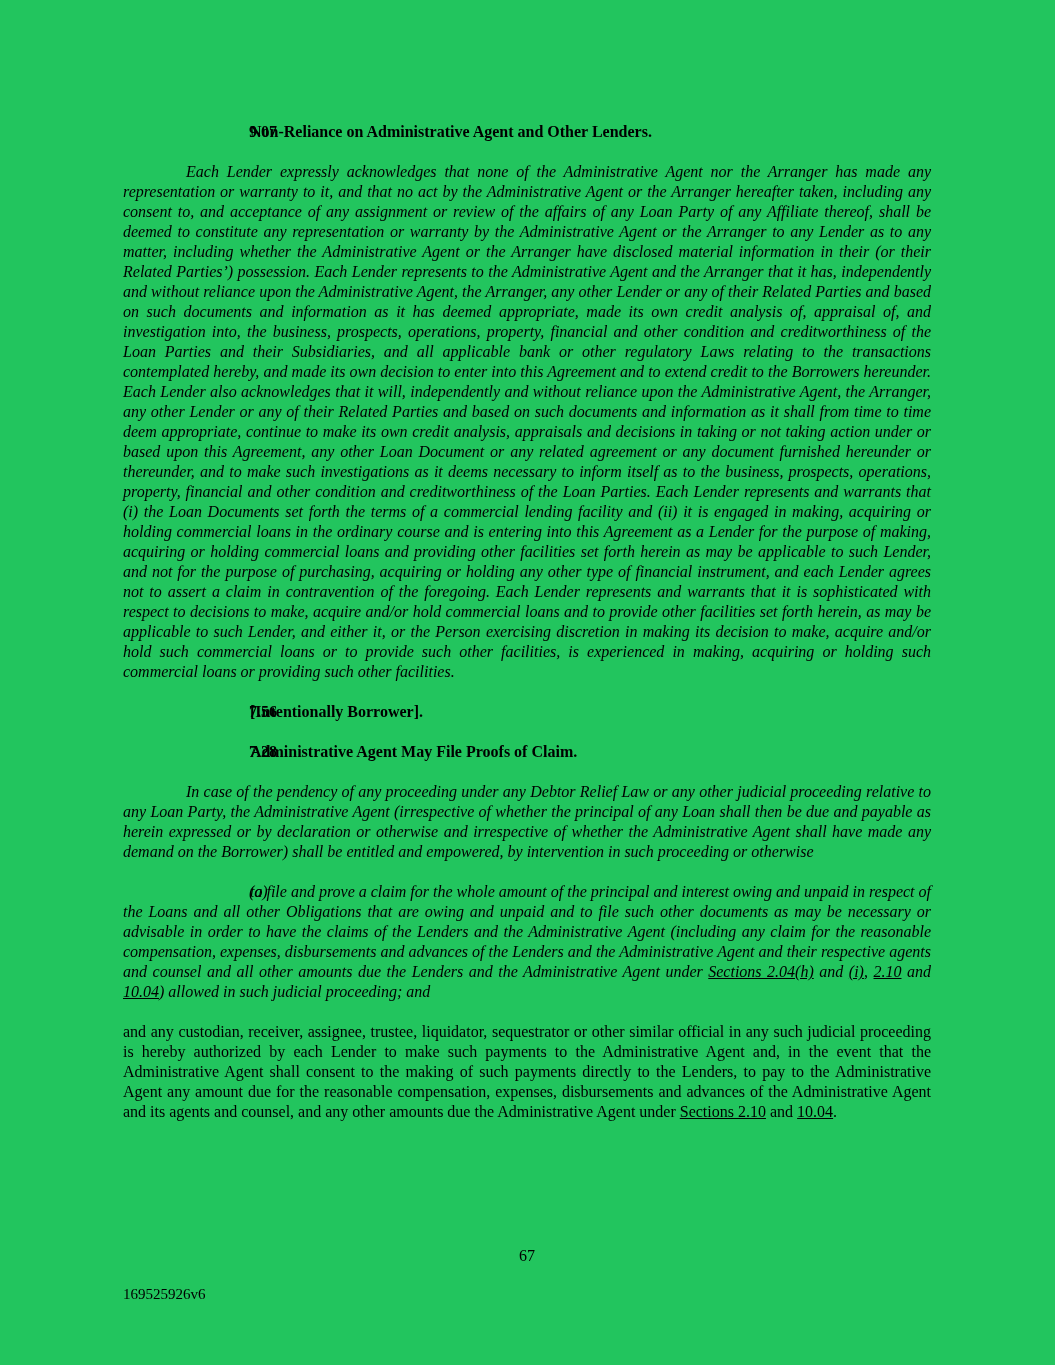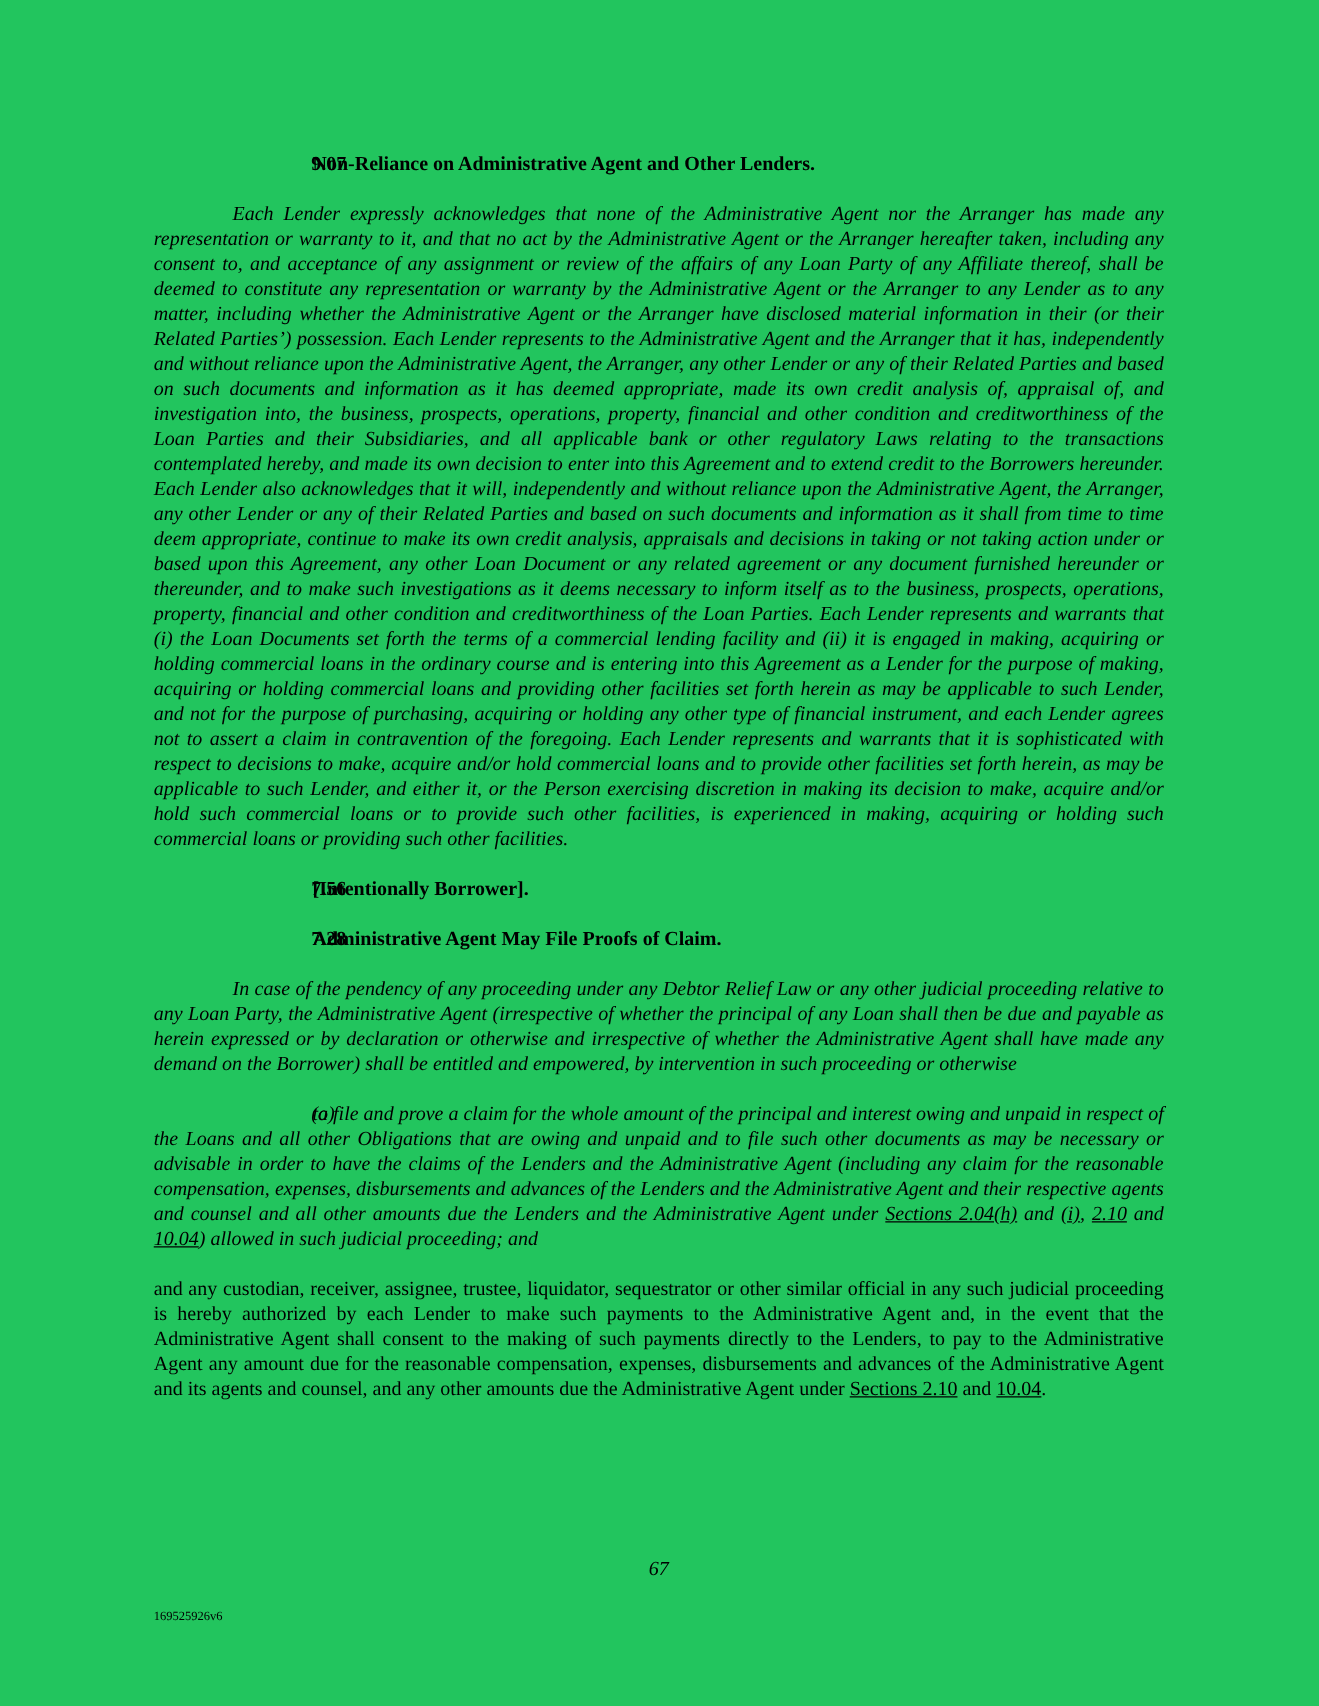--- a/index.html
+++ b/index.html
@@ -39,27 +39,26 @@
   .ref {
     text-decoration: underline;
   }
   .page-number {
     position: absolute;
     left: 123px;
     right: 124px;
     top: 1246px;
     text-align: center !important;
     margin: 0;
-    font-style: italic;
   }
   .doc-id {
     position: absolute;
     left: 123px;
     top: 1286px;
-    font-size: 10px;
+    font-size: 15px;
     line-height: 16px;
     margin: 0;
   }
 </style>
 </head>
 <body>
 
 <div class="page">
 
   <p class="heading"><span class="tab">9.07</span><span>Non-Reliance on Administrative Agent and Other Lenders.</span></p>

